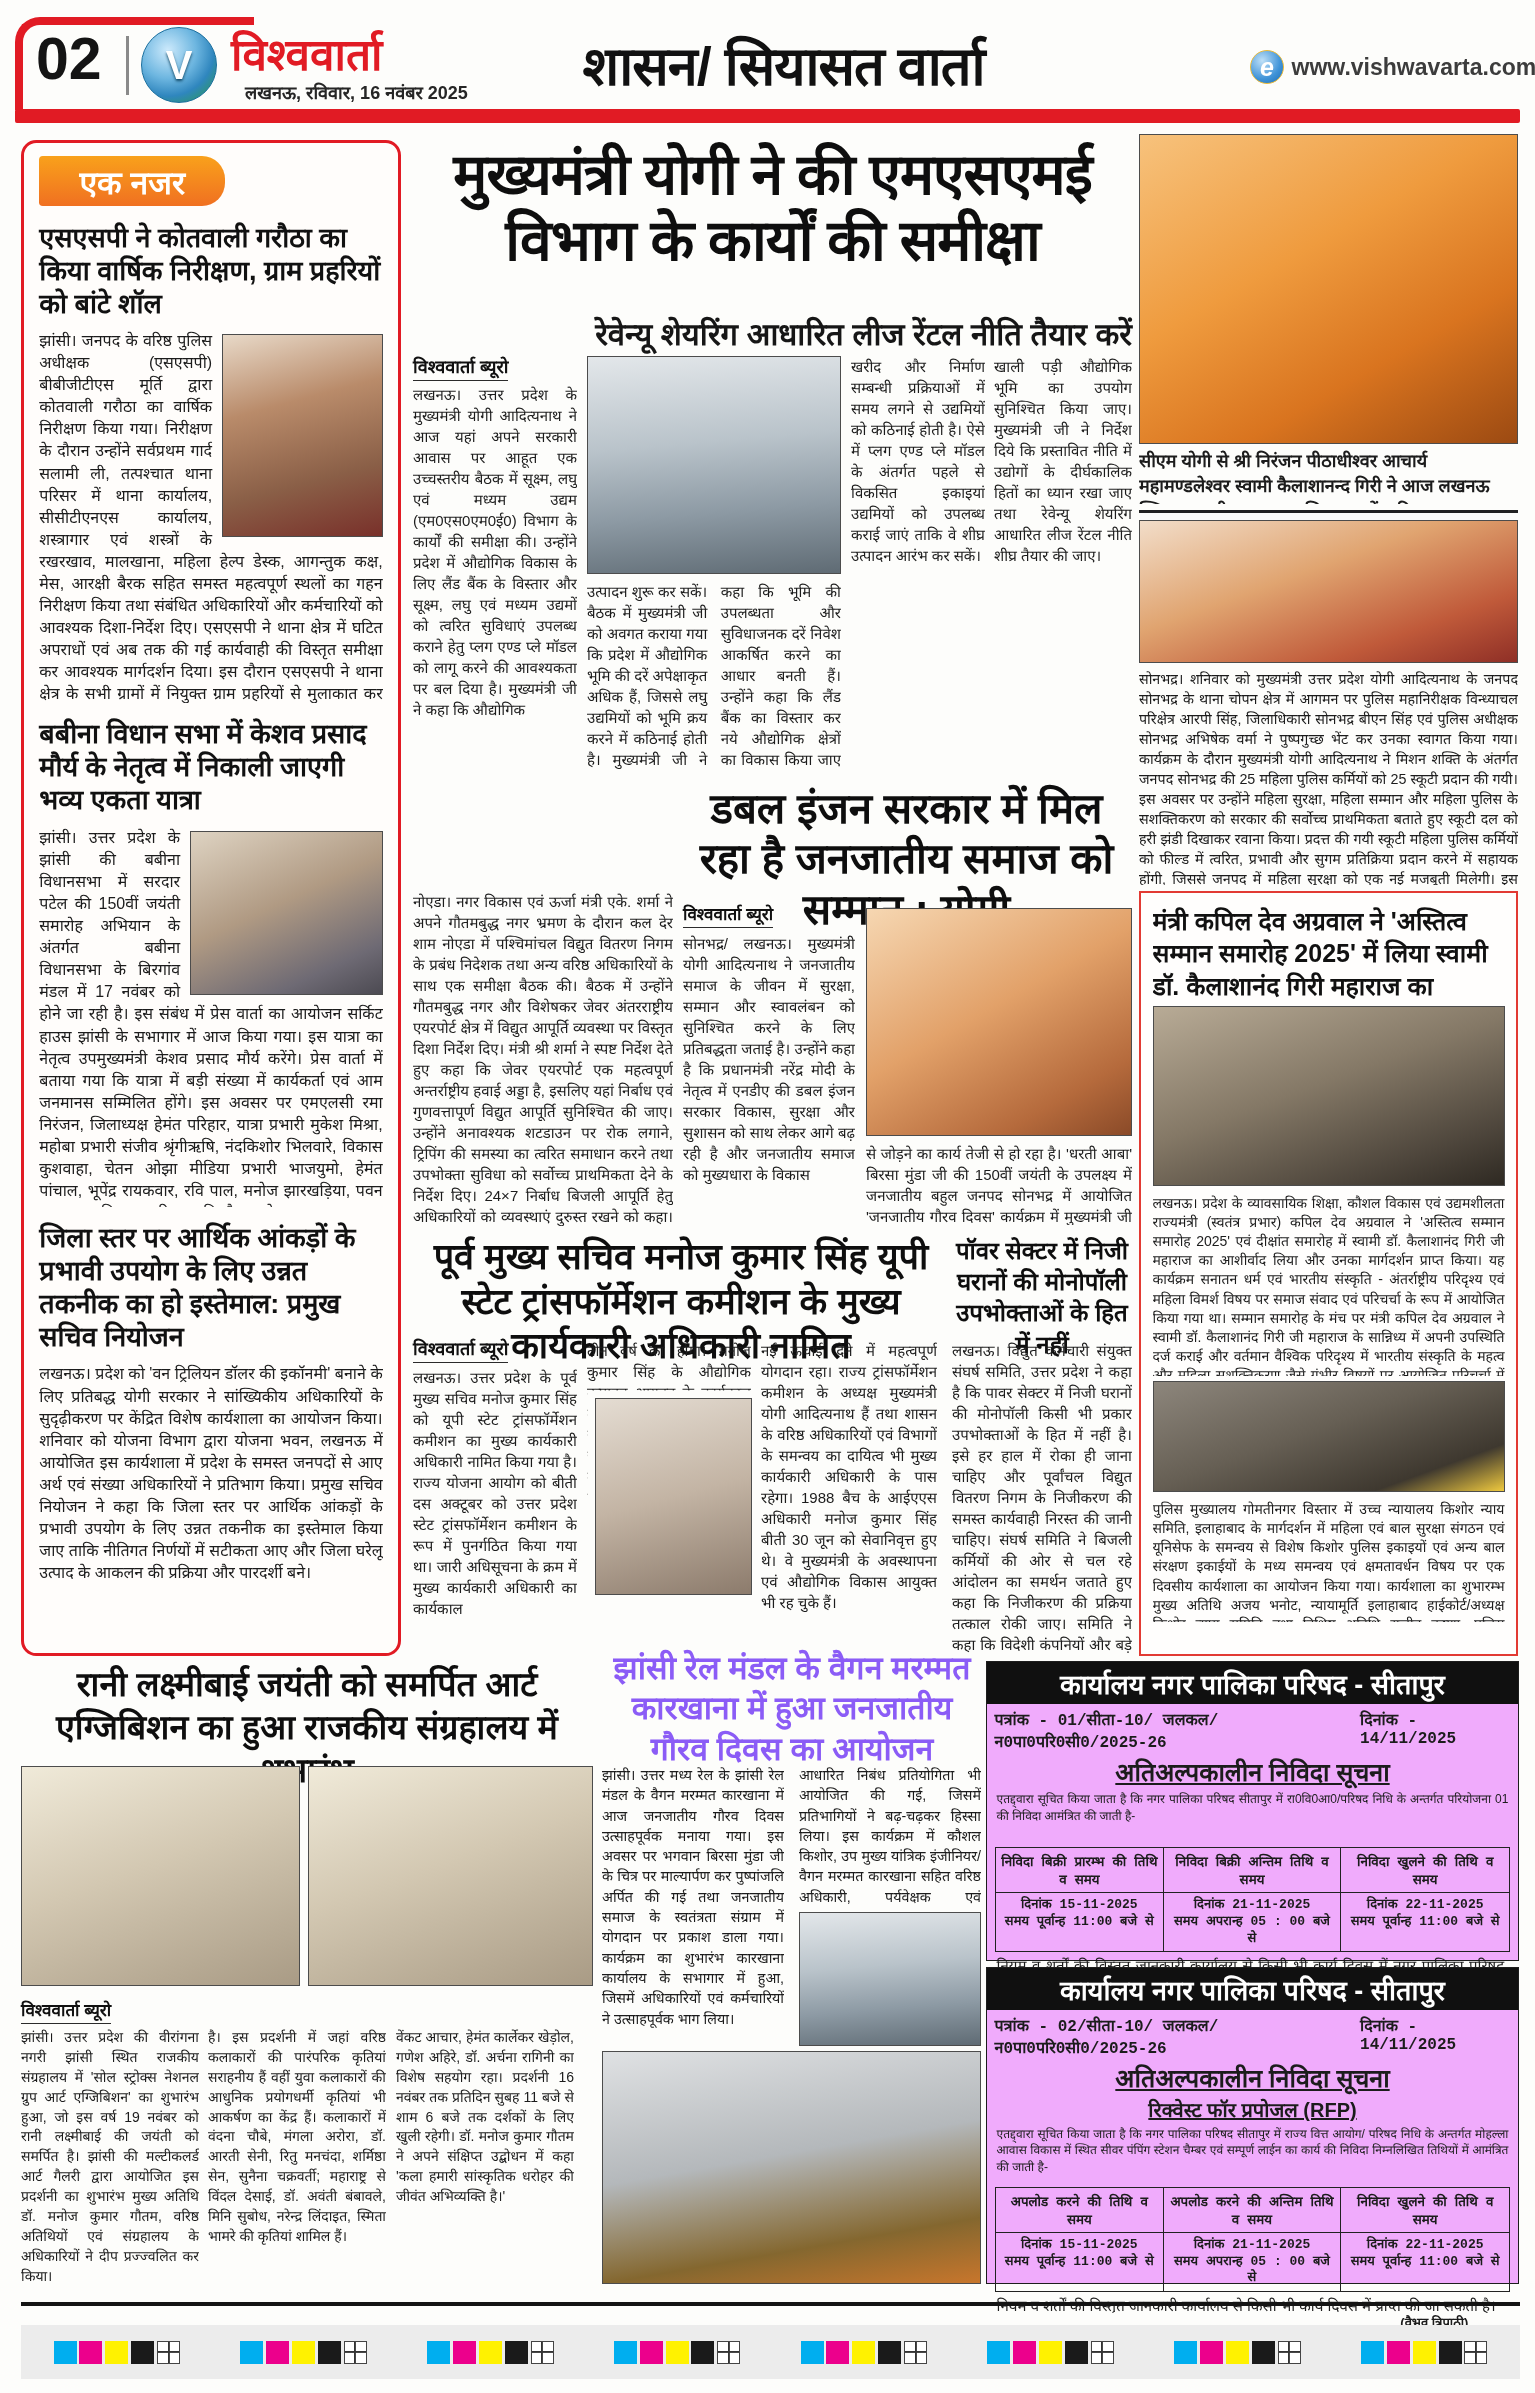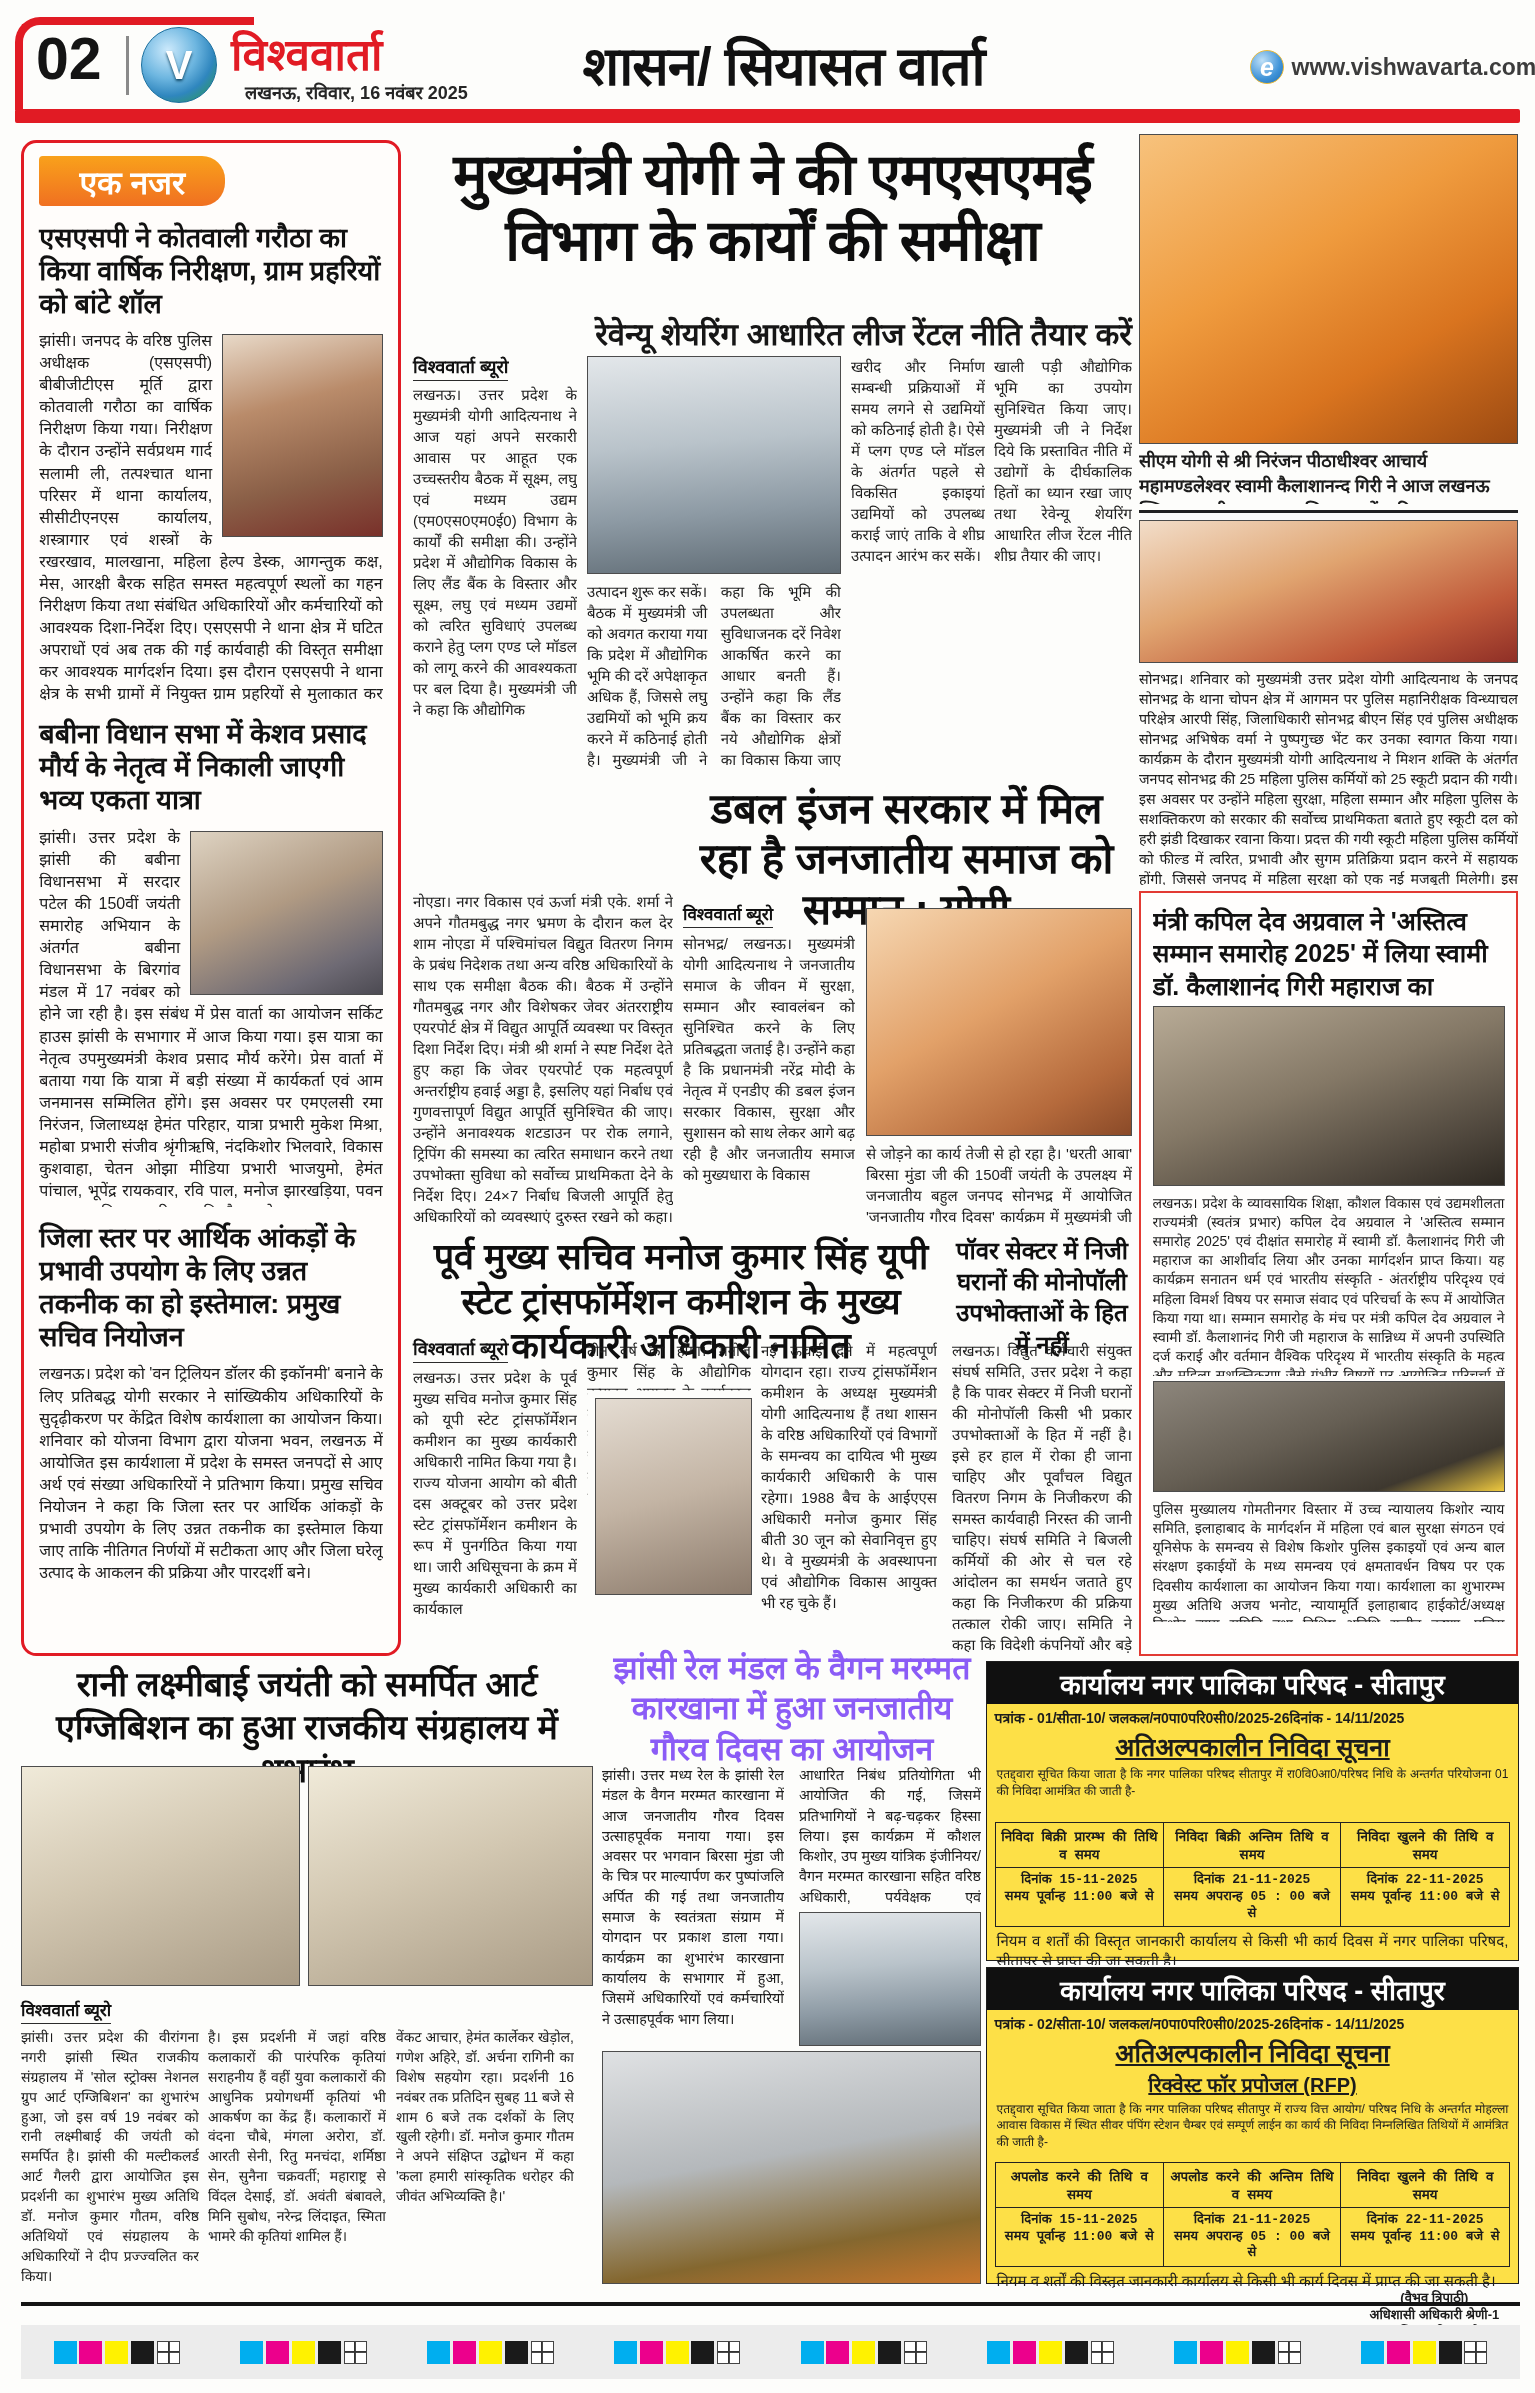--- a/index.html
+++ b/index.html
@@ -68,24 +68,24 @@
   .rr-rule { left:1139px; top:510px; width:379px; height:2.9px; background:#222; }
   .kapil-box { left:1139px; top:891px; width:379px; height:765px; border:2.9px solid #e23a33; padding:11.5px 11.5px; background:#fffefd; }
   .kapil-h { font-size:25px; font-weight:800; line-height:1.3; color:#111; }
 
   
   .bl-h { left:21px; top:1663px; width:572px; font-size:34px; font-weight:800; line-height:1.26; text-align:center; color:#0e0e0e; }
   .bm-h { left:602px; top:1648px; width:380px; font-size:32px; font-weight:800; line-height:1.26; text-align:center; color:#8b5cf6; }
   .colbody { font-size:14px; line-height:1.42; }
 
   
-  .tender { left:986px; width:533px; border:1.9px solid #1d1d1d; background:#fde047; }
+  .tender { left:986px; width:533px; border:1.9px solid #1d1d1d; background:#f0abfc; }
   .t-bar { height:42px; background:#101010; color:#fff; display:flex; align-items:center; justify-content:center;
     font-size:27px; font-weight:800; }
-  .t-ref { display:flex; padding:3.8px 7.6px 0 7.6px; font-size:14px; font-weight:700; }
+  .t-ref { display:flex; justify-content:space-between; padding:3.8px 7.6px 0 7.6px; font-size:16px; font-weight:700;font-family:Liberation Mono, monospace; }
   .t-title { text-align:center; font-size:25px; font-weight:800; text-decoration:underline; margin-top:1.9px; }
   .t-sub { text-align:center; font-size:20px; font-weight:800; text-decoration:underline; margin-top:1.9px; }
   .t-sub:empty { display:none; }
   .t-intro { font-size:12px; line-height:1.34; padding:3.8px 9.6px 0 9.6px; text-align:justify; }
   .t-table { margin:5.7px 7.6px 0 7.6px; border:1.9px solid #222; display:grid; grid-template-columns:1fr 1.05fr 1fr;font-family:Liberation Mono, monospace; }
   .t-th { border-right:1.9px solid #222; border-bottom:1.9px solid #222; font-size:13.4px; font-weight:800; text-align:center; padding:3.8px 1.9px; }
   .t-td { border-right:1.9px solid #222; font-size:13px; font-weight:700; text-align:center; padding:3.8px 1.9px; line-height:1.3; }
   .t-th:nth-child(3), .t-td:nth-child(6) { border-right:none; }
   .t-note { font-size:15px; line-height:1.3; padding:3.8px 9.6px 0 9.6px; text-align:justify; }
   .t-sign { text-align:right; padding:1.9px 15.3px 3.8px 0; }

